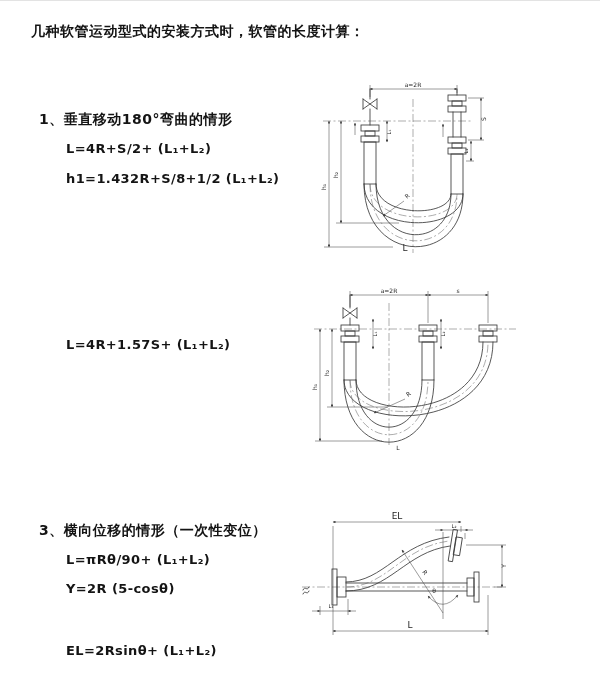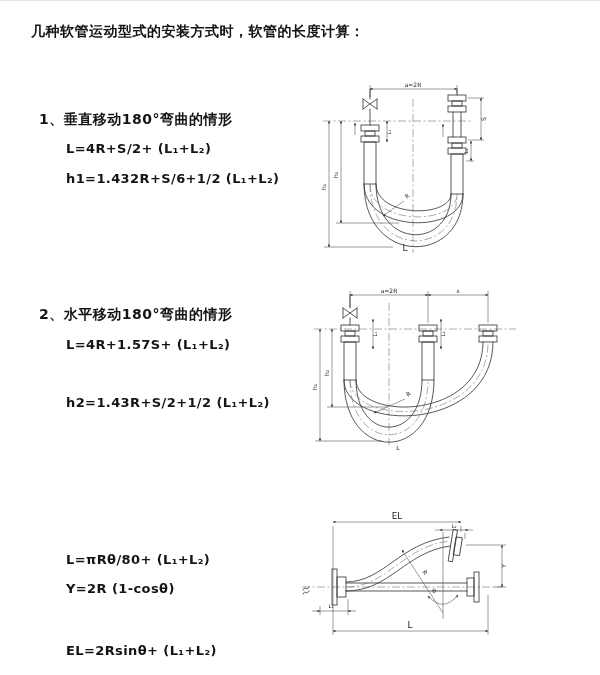--- a/index.html
+++ b/index.html
@@ -23,28 +23,27 @@
 </style>
 </head>
 <body>
 
 <div class="page">
 
   <div class="line title">几种软管运动型式的安装方式时，软管的长度计算：</div>
 
   <div class="line heading" style="top:110px">1、垂直移动180°弯曲的情形</div>
   <div class="line formula" style="top:140px">L=4R+S/2+ (L₁+L₂)</div>
-  <div class="line formula" style="top:170px">h1=1.432R+S/6+1/2 (L₁+L₂)</div>
-
-  <div class="line heading" style="top:305px">2、水平移动180°弯曲的情形</div>
+  <div class="line formula" style="top:170px">h1=1.432R+S/8+1/2 (L₁+L₂)</div>
+
   <div class="line formula" style="top:336px">L=4R+1.57S+ (L₁+L₂)</div>
-  <div class="line formula" style="top:394px">h2=1.43R+S/2+1/2 (L₁+L₂)</div>
-
-  <div class="line formula" style="top:551px">L=πRθ/80+ (L₁+L₂)</div>
-  <div class="line formula" style="top:580px">Y=2R (1-cosθ)</div>
+
+  <div class="line heading" style="top:521px">3、横向位移的情形（一次性变位）</div>
+  <div class="line formula" style="top:551px">L=πRθ/90+ (L₁+L₂)</div>
+  <div class="line formula" style="top:580px">Y=2R (5-cosθ)</div>
   <div class="line formula" style="top:642px">EL=2Rsinθ+ (L₁+L₂)</div>
 
   <svg class="diag" style="left:315px;top:76px" width="205" height="178" viewBox="0 0 205 178">
     <defs>
       <marker id="ar1" viewBox="0 0 10 10" refX="9" refY="5" markerWidth="7" markerHeight="5" orient="auto-start-reverse">
         <path d="M0,0 L10,5 L0,10 z" fill="#444"></path>
       </marker>
       <pattern id="hx1" width="4" height="4" patternUnits="userSpaceOnUse">
         <path d="M0,0 L4,4 M4,0 L0,4" stroke="#606060" stroke-width="0.4"></path>
       </pattern>

